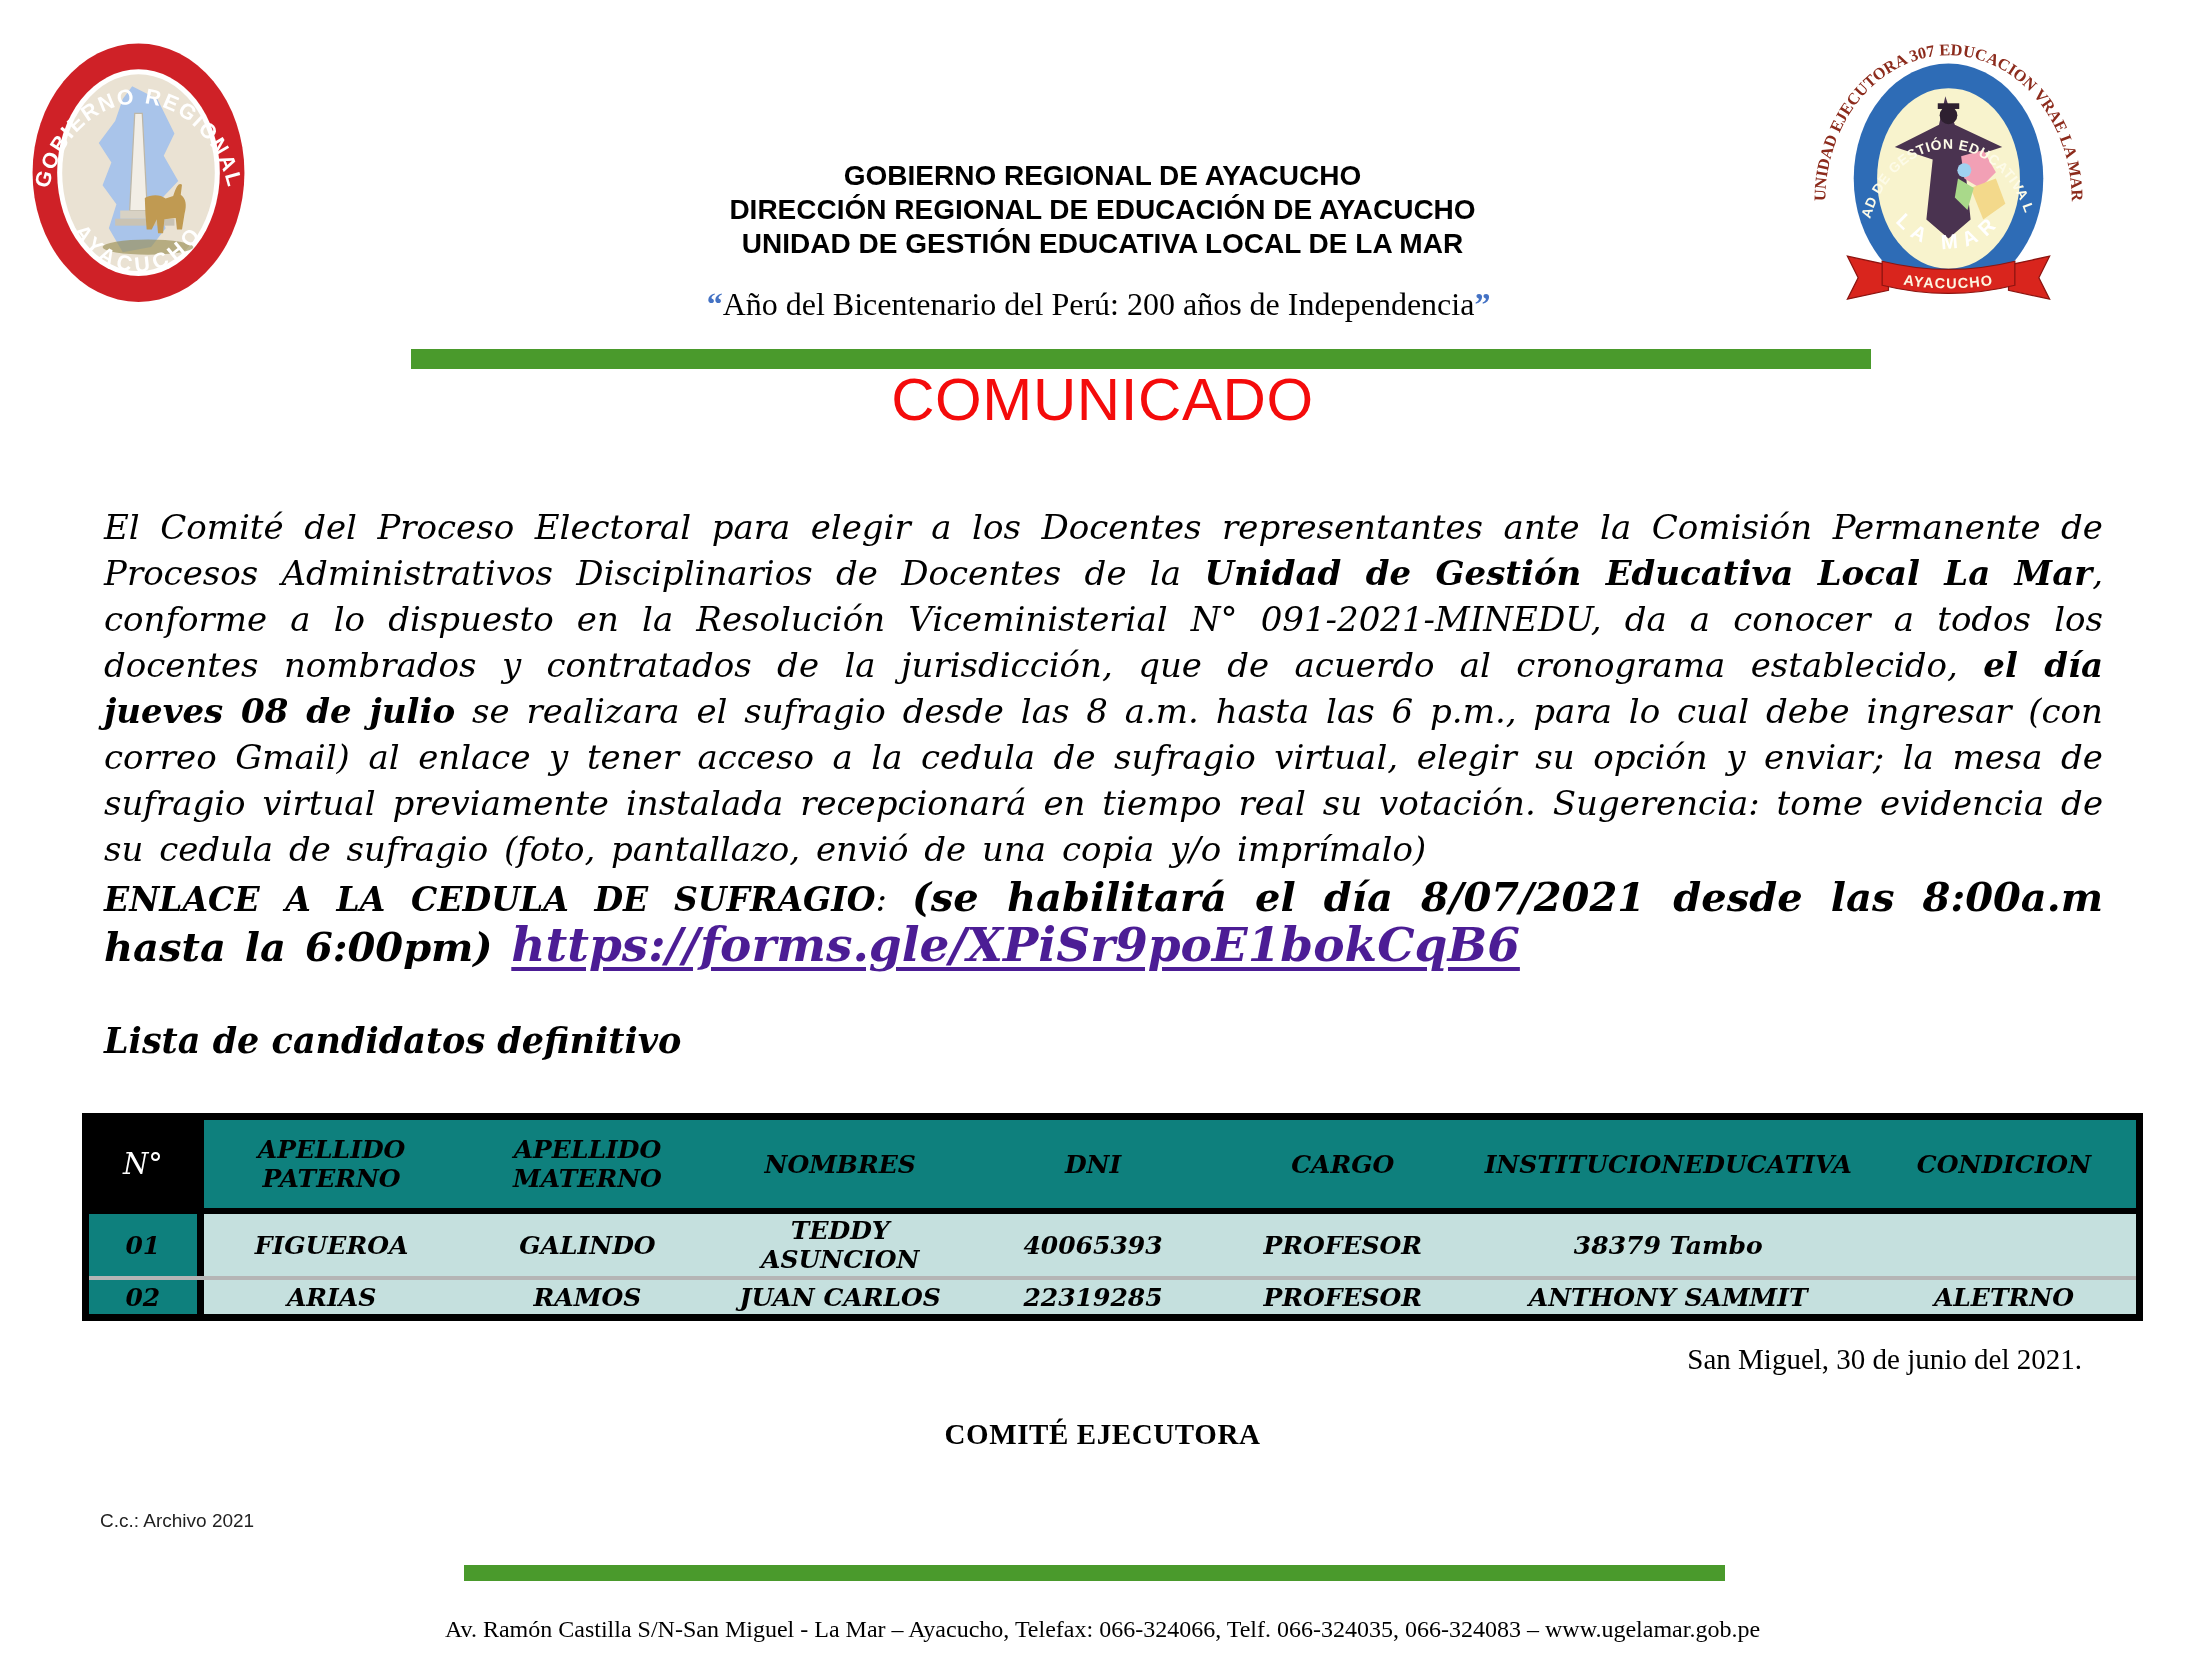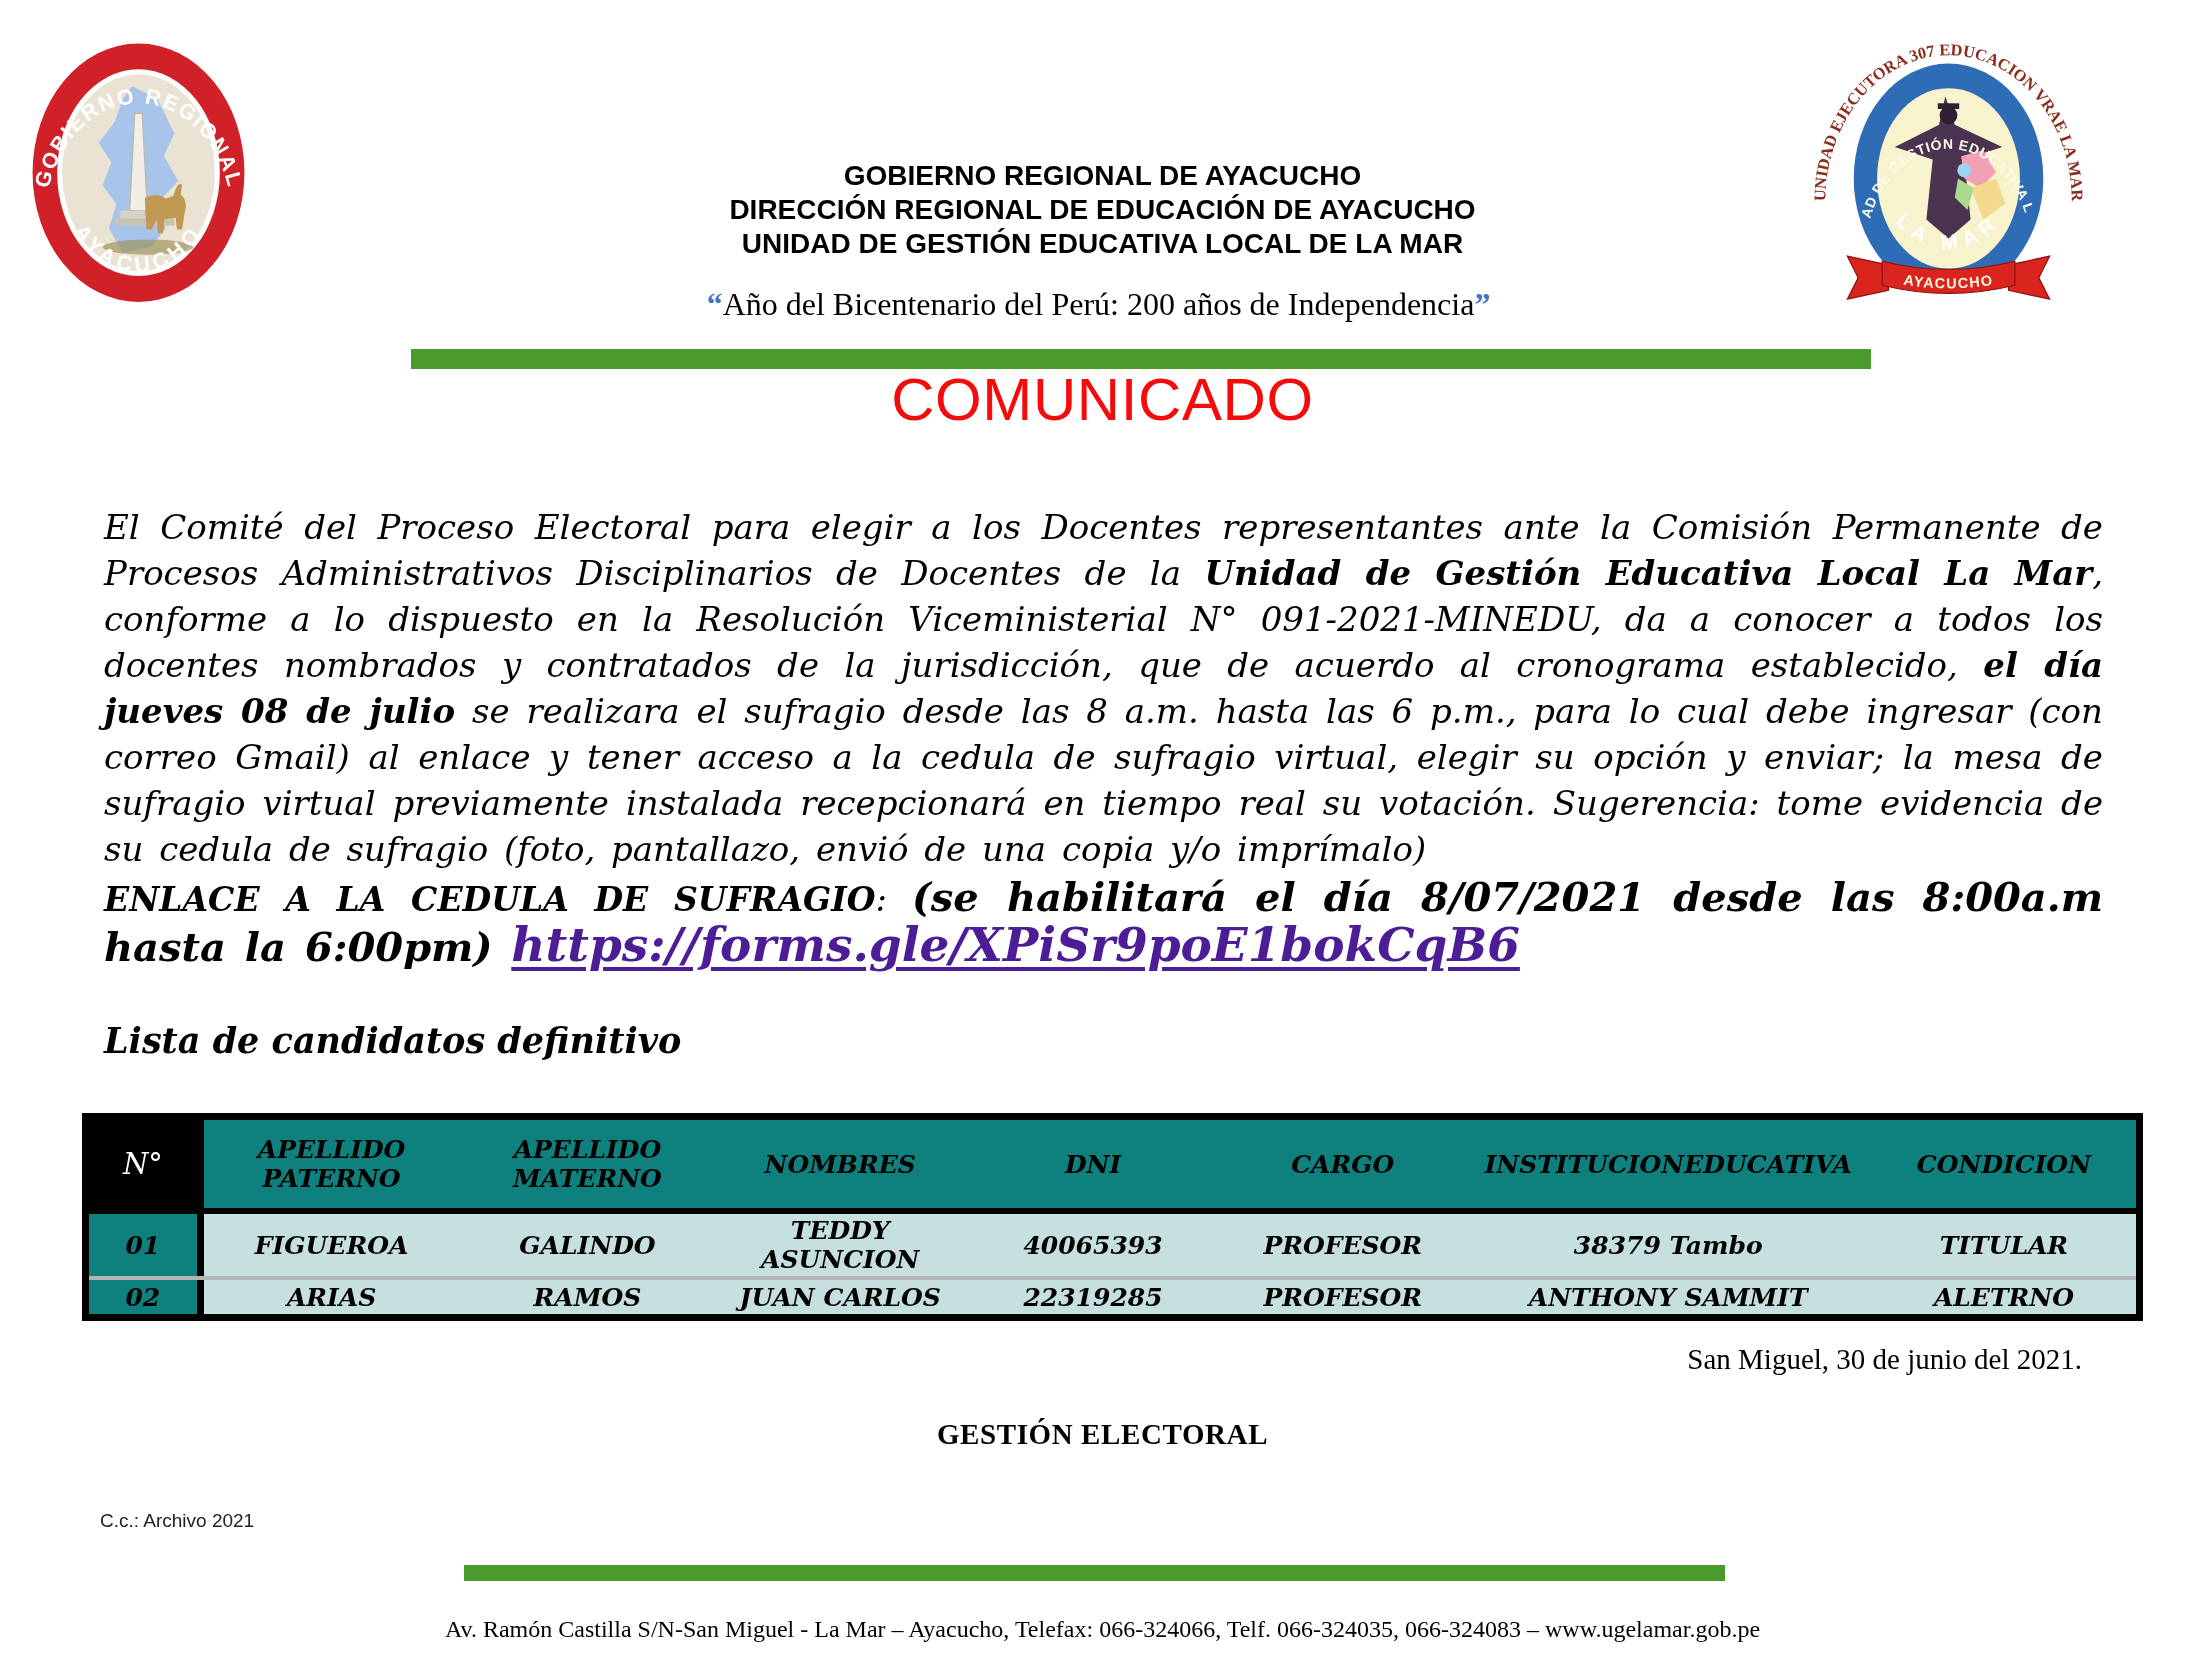--- a/index.html
+++ b/index.html
@@ -210,23 +210,20 @@
         </div>
       <div class="t-cell c4">
           <span>40065393</span>
         </div>
       <div class="t-cell c5">
           <span>PROFESOR</span>
         </div>
       <div class="t-cell c6">
           <span>38379 Tambo</span>
         </div>
-      <div class="t-cell c7">
-          <span>TITULAR</span>
-        </div>
     </div>
     <div class="t-row t-body r2">
       <div class="t-cell c0">
           <span>02</span>
         </div>
       <div class="t-cell c1">
           <span>ARIAS</span>
         </div>
       <div class="t-cell c2">
           <span>RAMOS</span>
@@ -243,19 +240,19 @@
       <div class="t-cell c6">
           <span>ANTHONY SAMMIT</span>
         </div>
       <div class="t-cell c7">
           <span>ALETRNO</span>
         </div>
     </div>
   </div>
 
   <div class="date-line">San Miguel, 30 de junio del 2021.</div>
-  <div class="committee">GESTIÓN ELECTORAL</div>
+  <div class="committee">COMITÉ EJECUTORA</div>
   <div class="cc-note">C.c.: Archivo 2021</div>
   <div class="greenbar bottom"></div>
   <div class="footer-line">Av.  Ramón Castilla S/N-San Miguel - La Mar – Ayacucho, Telefax: 066-324066, Telf. 066-324035, 066-324083 – www.ugelamar.gob.pe</div>
 
 </div>
 
 
 </body></html>

